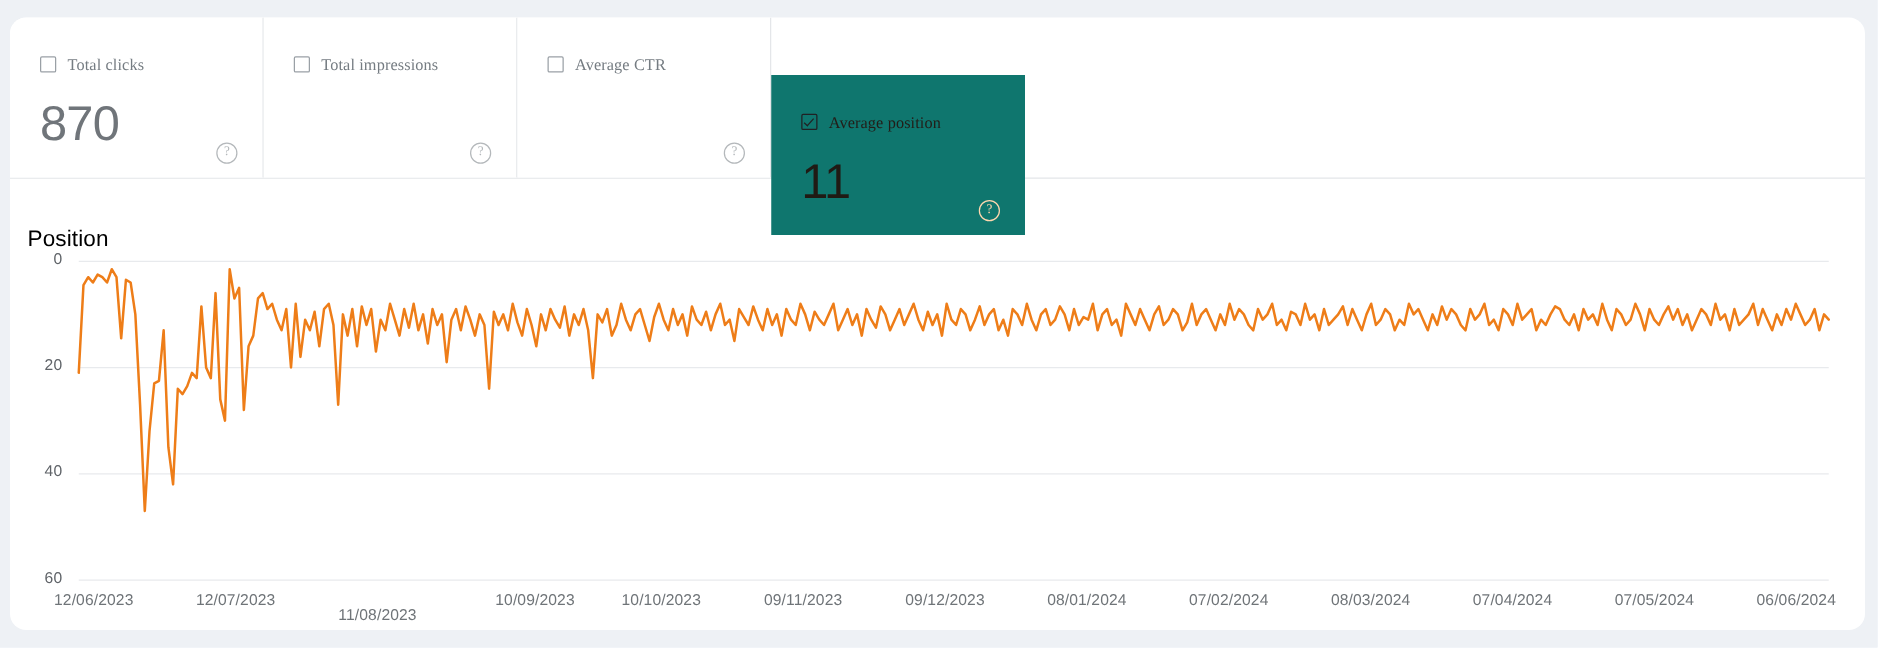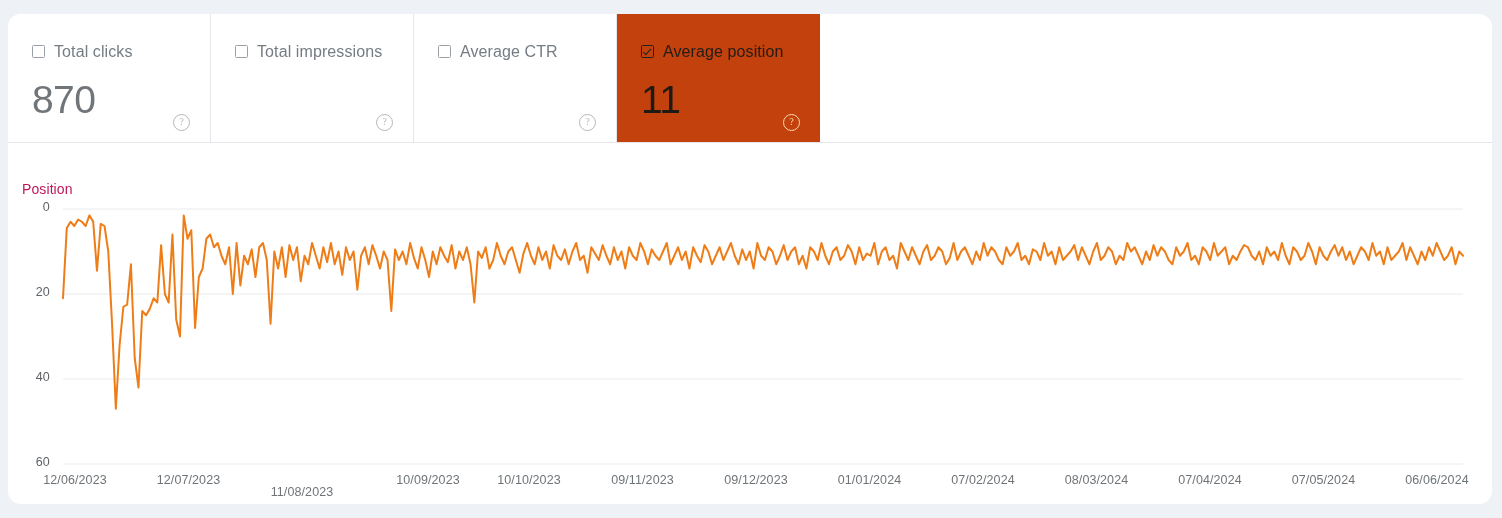--- a/index.html
+++ b/index.html
@@ -43,22 +43,23 @@
     position: relative;
     width: 203px;
     height: 128px;
     box-sizing: border-box;
     border-right: 1px solid #e4e6e9;
     background: #ffffff;
     cursor: pointer;
   }
   .metric:last-of-type { border-right: none; }
   .metric.active {
-    background: #c2410c;
+    background: #0f766e;
     border-right: none;
+    margin-top: 46px;
   }
   .m-head {
     position: absolute;
     left: 24px;
     top: 30px;
     display: flex;
     align-items: center;
     gap: 9px;
   }
   .cbox {
@@ -79,25 +80,26 @@
     position: absolute;
     left: 3.4px;
     top: 0.6px;
     width: 3.4px;
     height: 7.2px;
     border: solid #202124;
     border-width: 0 1.7px 1.7px 0;
     transform: rotate(42deg);
   }
   .m-label {
-    font-size: 16px;
+    font-size: 13px;
     color: #757c82;
     letter-spacing: 0.1px;
     white-space: nowrap;
     line-height: 15px;
+    font-family: Liberation Serif, serif;
   }
   .metric.active .m-label {
     color: #231d18;
   }
   .m-value {
     position: absolute;
     left: 24px;
     top: 62px;
     font-size: 39px;
     font-weight: 400;
@@ -132,22 +134,22 @@
     position: absolute;
     left: 0;
     top: 129px;
     width: 1484px;
     height: 361px;
   }
   .axis-title {
     position: absolute;
     left: 14px;
     top: 38px;
-    font-size: 14px;
-    color: #be185d;
+    font-size: 18px;
+    color: #000000;
     letter-spacing: 0.1px;
   }
   .ytick {
     position: absolute;
     width: 34px;
     text-align: right;
     font-size: 12.5px;
     color: #5f6368;
     letter-spacing: 0.2px;
   }
@@ -229,21 +231,21 @@
           <div class="ytick" style="left: 8px; top: 312px;">60</div>
         </div>
       <div id="xtick-layer">
           <div class="xtick" style="left: 67px;">12/06/2023</div>
           <div class="xtick" style="left: 180.5px;">12/07/2023</div>
           <div class="xtick" style="left: 294px; margin-top: 12px;">11/08/2023</div>
           <div class="xtick" style="left: 420px;">10/09/2023</div>
           <div class="xtick" style="left: 521px;">10/10/2023</div>
           <div class="xtick" style="left: 634.5px;">09/11/2023</div>
           <div class="xtick" style="left: 748px;">09/12/2023</div>
-          <div class="xtick" style="left: 861.5px;">01/01/2024</div>
+          <div class="xtick" style="left: 861.5px;">08/01/2024</div>
           <div class="xtick" style="left: 975px;">07/02/2024</div>
           <div class="xtick" style="left: 1088.5px;">08/03/2024</div>
           <div class="xtick" style="left: 1202px;">07/04/2024</div>
           <div class="xtick" style="left: 1315.5px;">07/05/2024</div>
           <div class="xtick" style="left: 1429px;">06/06/2024</div>
         </div>
     </div>
 
   </div>
 </div>

